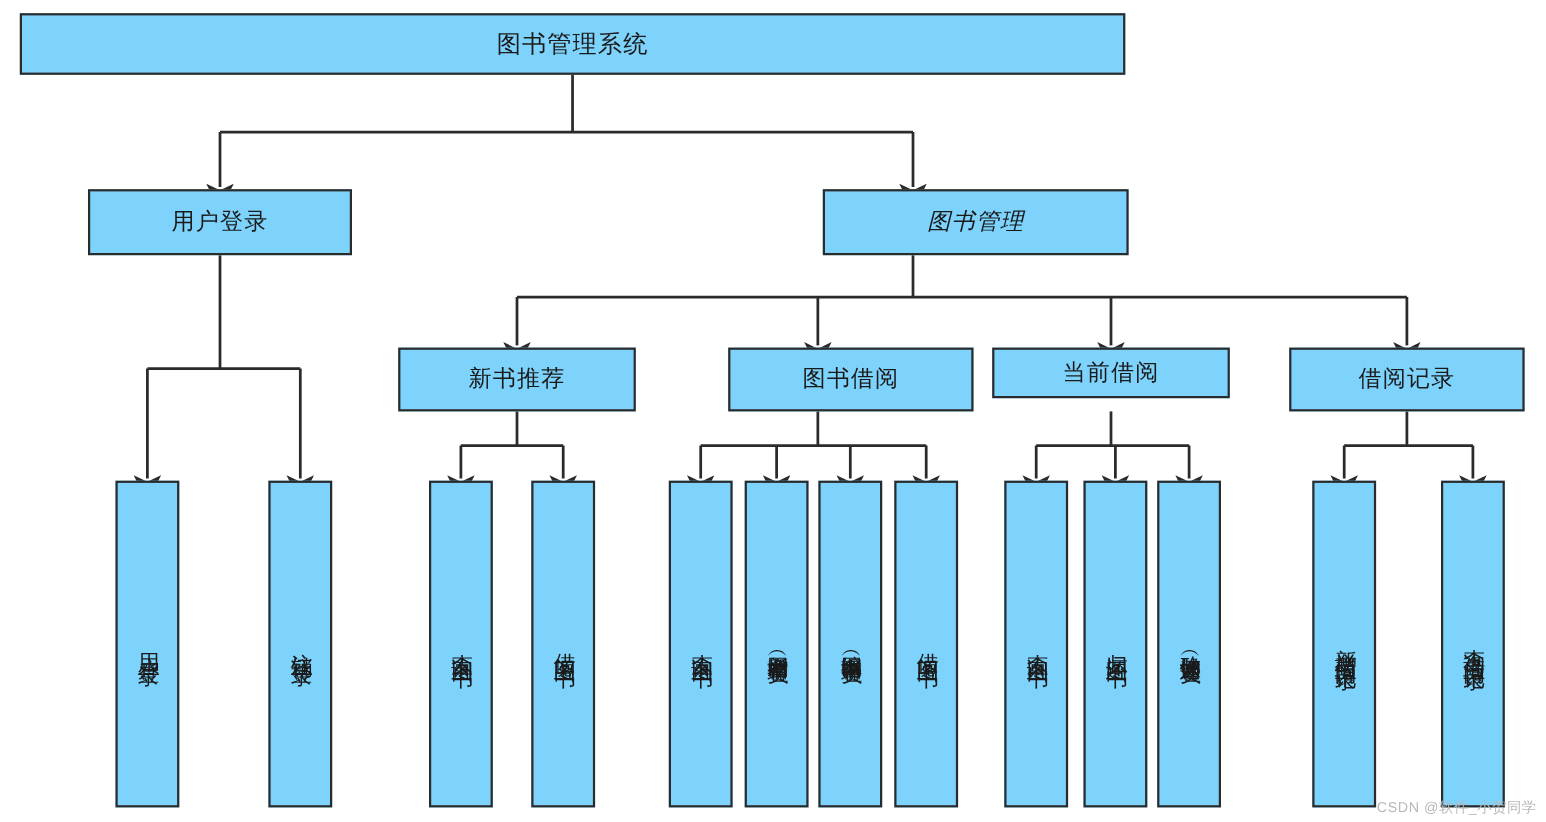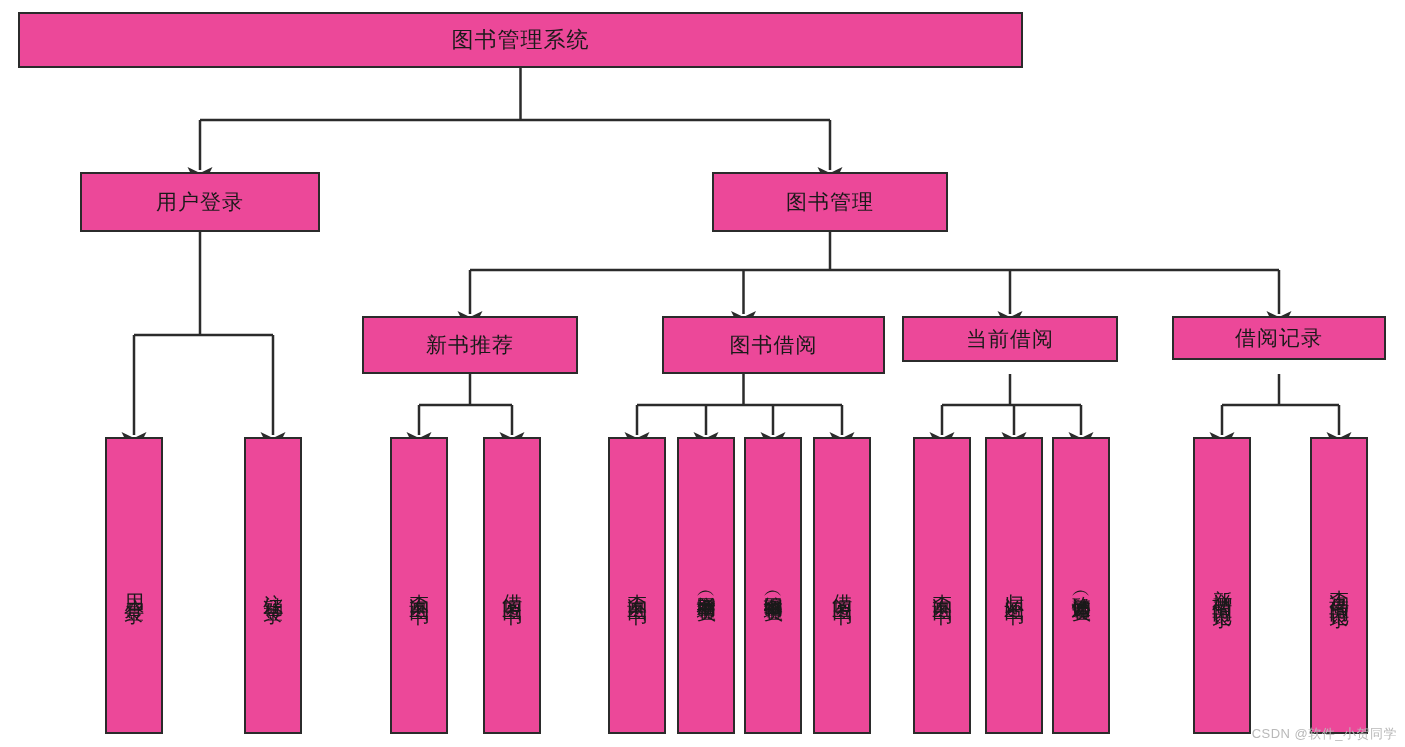--- a/index.html
+++ b/index.html
@@ -22,21 +22,21 @@
     left: 0;
     top: 0;
     width: 1405px;
     height: 747px;
     pointer-events: none;
   }
   .node {
     position: absolute;
     box-sizing: border-box;
     border: 2px solid #2b2b2b;
-    background: #ec4899;
+    background: #7dd3fc;
     display: flex;
     align-items: center;
     justify-content: center;
     color: #1a1a1a;
     overflow: hidden;
   }
   .node.h {
     font-size: 21px;
     letter-spacing: 1px;
     line-height: 1.2;
@@ -119,33 +119,33 @@
       </g>
   </svg>
 
   <div id="nodes-layer">
       <div class="node h title" style="left: 18px; top: 12px; width: 1005px; height: 56px;">
         <span>图书管理系统</span>
       </div>
       <div class="node h" style="left: 80px; top: 172px; width: 240px; height: 60px;">
         <span>用户登录</span>
       </div>
-      <div class="node h" style="left: 712px; top: 172px; width: 236px; height: 60px;">
+      <div class="node h" style="left: 748px; top: 172px; width: 278px; height: 60px; font-style: italic;">
         <span>图书管理</span>
       </div>
       <div class="node h" style="left: 362px; top: 316px; width: 216px; height: 58px;">
         <span>新书推荐</span>
       </div>
       <div class="node h" style="left: 632px; top: 316px; width: 223px; height: 58px; margin-left: 30px;">
         <span>图书借阅</span>
       </div>
       <div class="node h" style="left: 902px; top: 316px; width: 216px; height: 46px;">
         <span>当前借阅</span>
       </div>
-      <div class="node h" style="left: 1172px; top: 316px; width: 214px; height: 44px;">
+      <div class="node h" style="left: 1172px; top: 316px; width: 214px; height: 58px;">
         <span>借阅记录</span>
       </div>
       <div class="node v" style="left: 105px; top: 437px; width: 58px; height: 297px;">
         <span class="vtext">用户登录</span>
       </div>
       <div class="node v" style="left: 244px; top: 437px; width: 58px; height: 297px;">
         <span class="vtext">注销登录</span>
       </div>
       <div class="node v" style="left: 390px; top: 437px; width: 58px; height: 297px;">
         <span class="vtext">查询图书</span>

